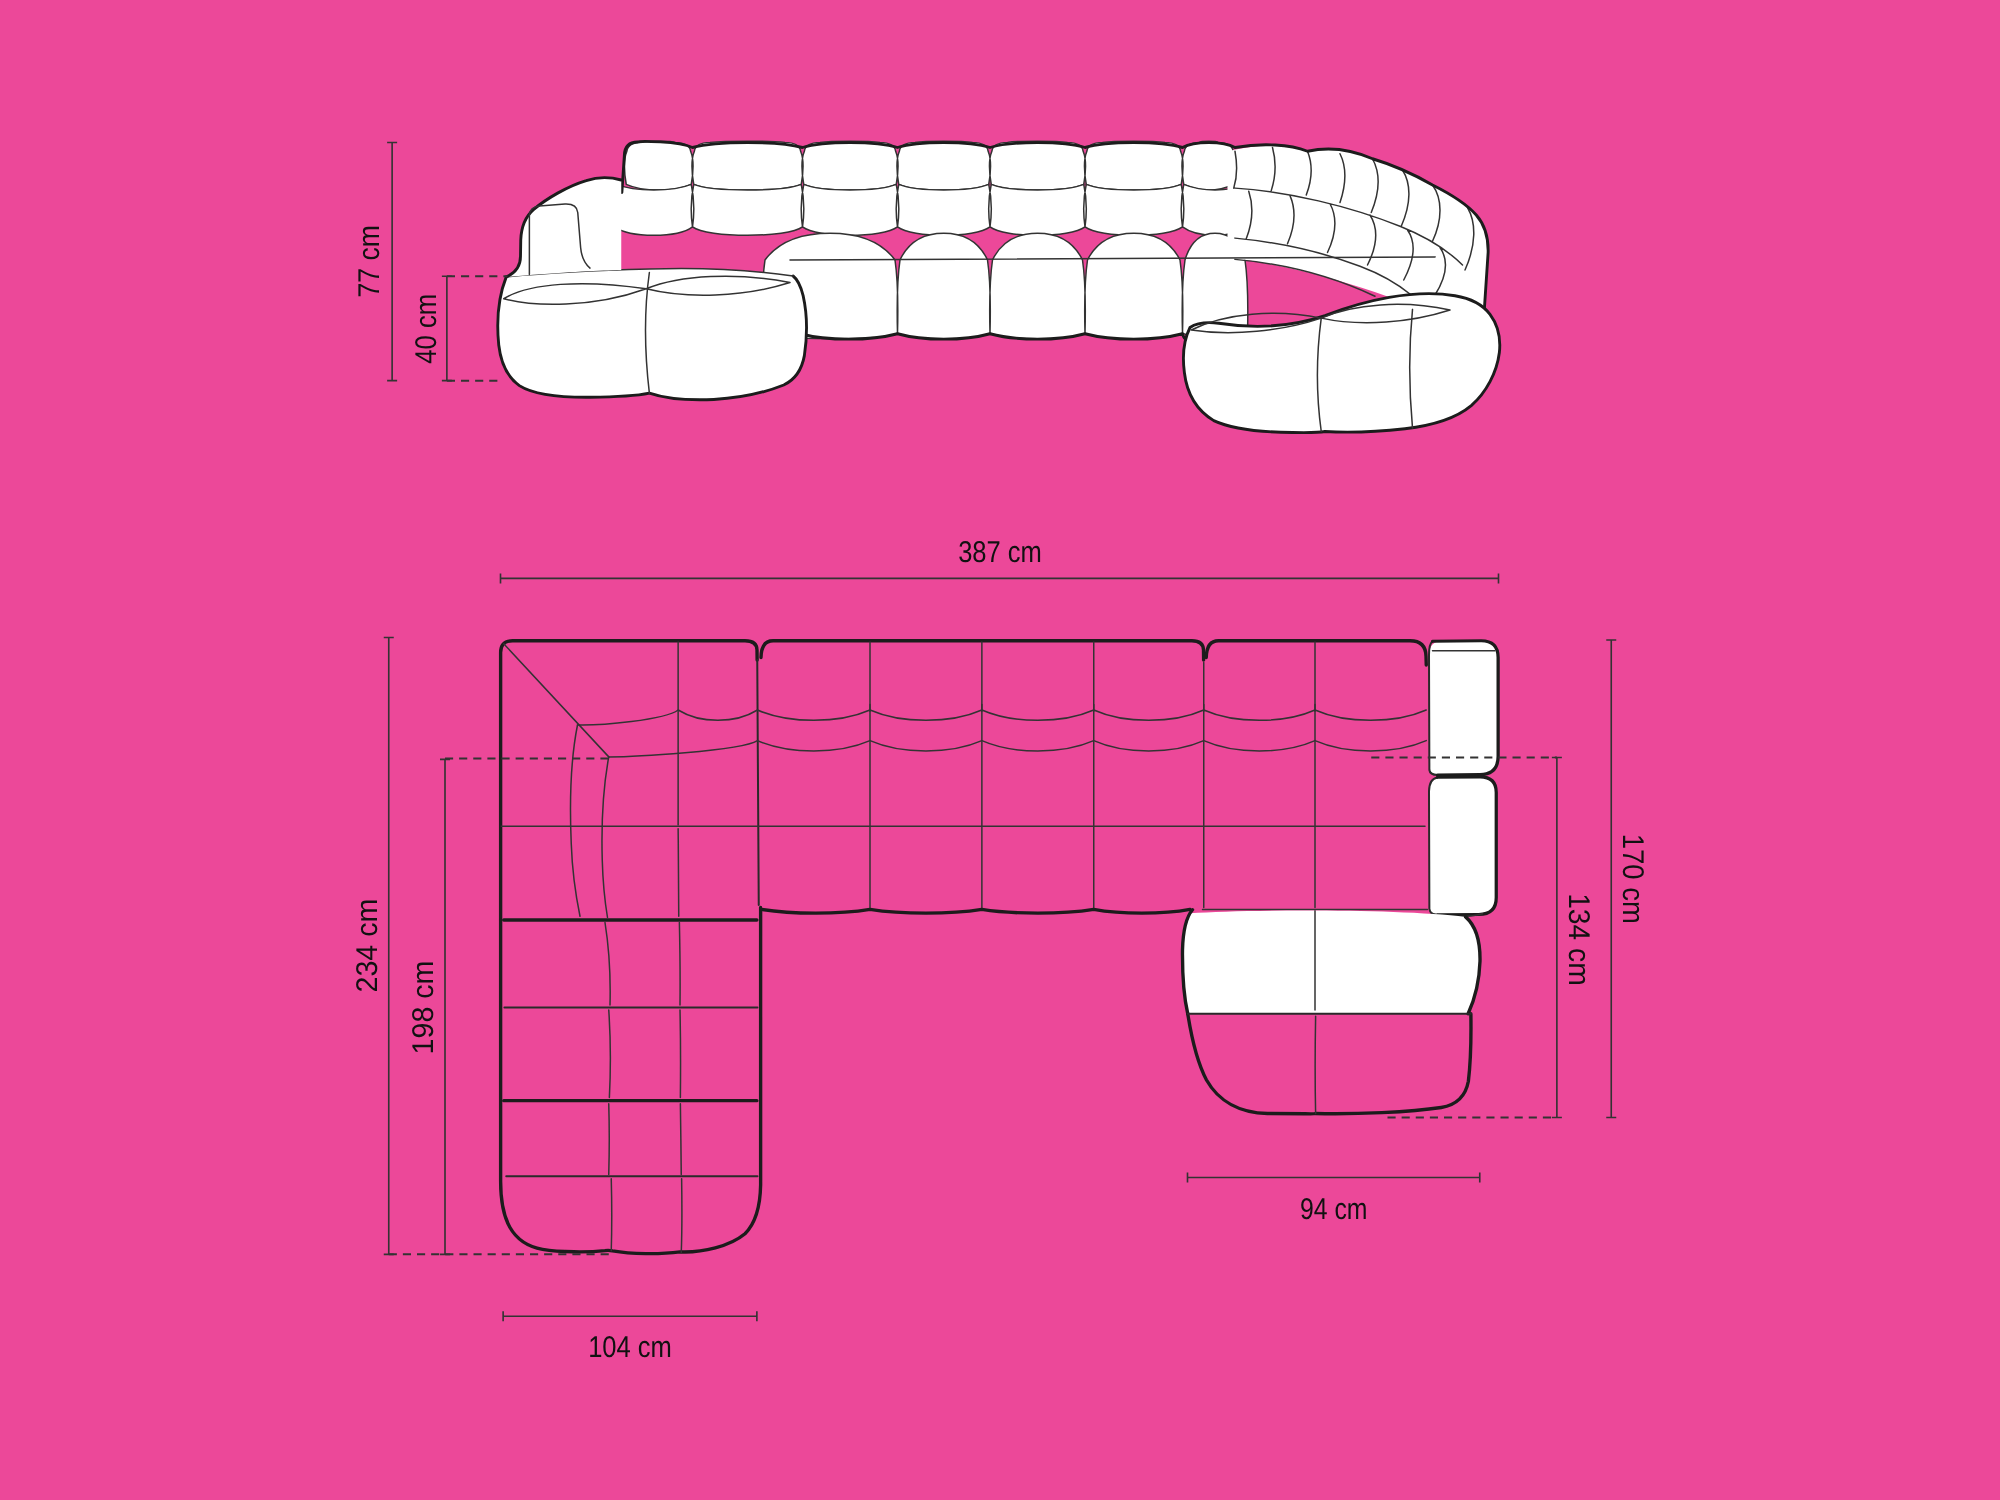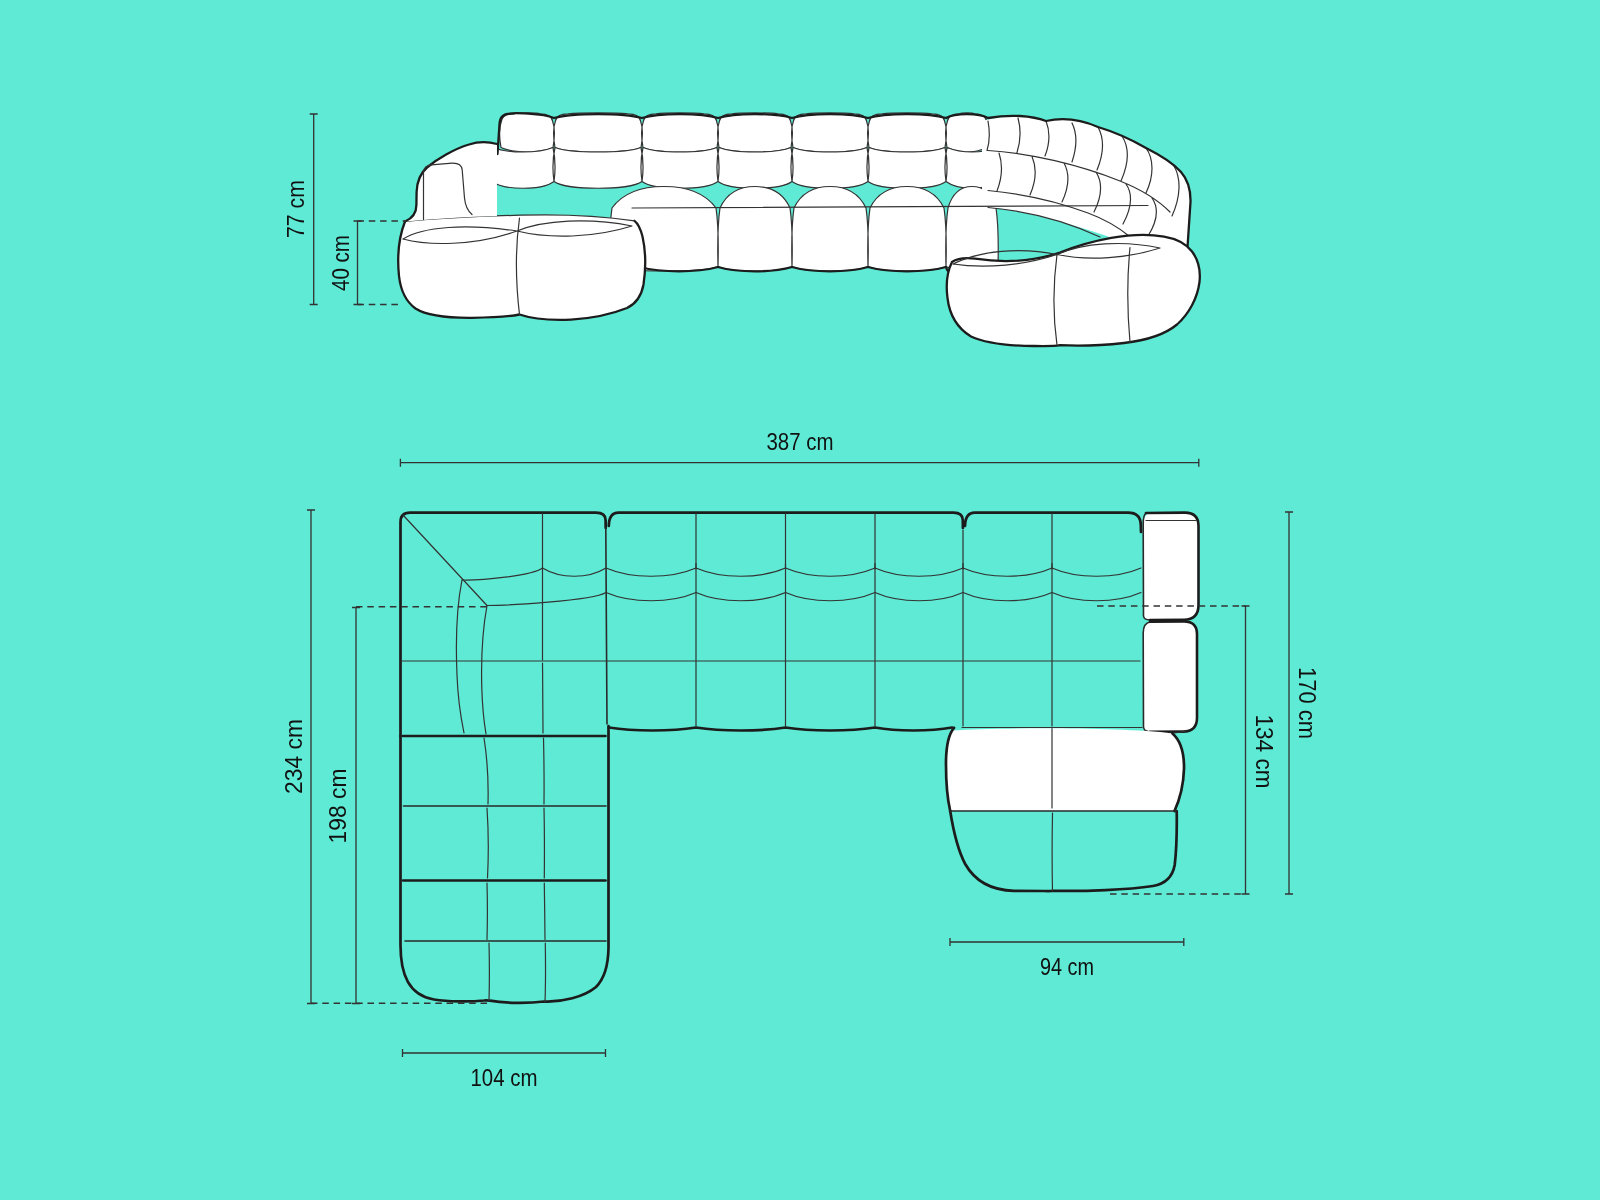--- a/index.html
+++ b/index.html
@@ -1,17 +1,17 @@
 <!DOCTYPE html>
 <html><head>
 <meta charset="utf-8">
 <title>Sofa dimensions</title>
 <style>
   html,body { margin:0; padding:0; background:#ffffff; }
-  .page { width:1600px; height:1200px; position:relative; background:#5eead4; overflow:hidden; }
+  .page { width:1600px; height:1200px; position:relative; background:#ec4899; overflow:hidden; }
   svg { position:absolute; top:0; left:0; }
   text { font-family:"Liberation Sans", sans-serif; }
 </style>
 </head>
 <body>
 
 <div class="page">
 <svg width="1600" height="1200" viewBox="0 0 1600 1200">
 
 <path d="M 501 147.5 C 499 136, 499 127, 501.5 121 Q 502.5 114, 514 113.9 C 516.2 112.6, 537.8 112.6, 540 113.9 Q 551.5 114, 552.5 121 C 555 127, 555 136, 553 147.5 C 540 153.5, 514 153.5, 501 147.5 Z M 555 147.5 C 553 136, 553 127, 555.5 121 Q 556.5 114, 568 113.9 C 580.4 112.6, 615.6 112.6, 628 113.9 Q 639.5 114, 640.5 121 C 643 127, 643 136, 641 147.5 C 628 153.5, 568 153.5, 555 147.5 Z M 643 147.5 C 641 136, 641 127, 643.5 121 Q 644.5 114, 656 113.9 C 664.8 112.6, 695.2 112.6, 704 113.9 Q 715.5 114, 716.5 121 C 719 127, 719 136, 717 147.5 C 704 153.5, 656 153.5, 643 147.5 Z M 719 147.5 C 717 136, 717 127, 719.5 121 Q 720.5 114, 732 113.9 C 740.2 112.6, 769.8 112.6, 778 113.9 Q 789.5 114, 790.5 121 C 793 127, 793 136, 791 147.5 C 778 153.5, 732 153.5, 719 147.5 Z M 793 147.5 C 791 136, 791 127, 793.5 121 Q 794.5 114, 806 113.9 C 814.8 112.6, 845.2 112.6, 854 113.9 Q 865.5 114, 866.5 121 C 869 127, 869 136, 867 147.5 C 854 153.5, 806 153.5, 793 147.5 Z M 869 147.5 C 867 136, 867 127, 869.5 121 Q 870.5 114, 882 113.9 C 891.4 112.6, 922.6 112.6, 932 113.9 Q 943.5 114, 944.5 121 C 947 127, 947 136, 945 147.5 C 932 153.5, 882 153.5, 869 147.5 Z M 947 147.5 C 945 136, 945 127, 947.5 121 Q 948.5 114, 960 113.9 C 958.6 112.6, 975.4 112.6, 974 113.9 Q 985.5 114, 986.5 121 C 989 127, 989 136, 987 147.5 C 974 153.5, 960 153.5, 947 147.5 Z " fill="#ffffff" stroke="#333333" stroke-width="1.2" stroke-linejoin="round"></path>

